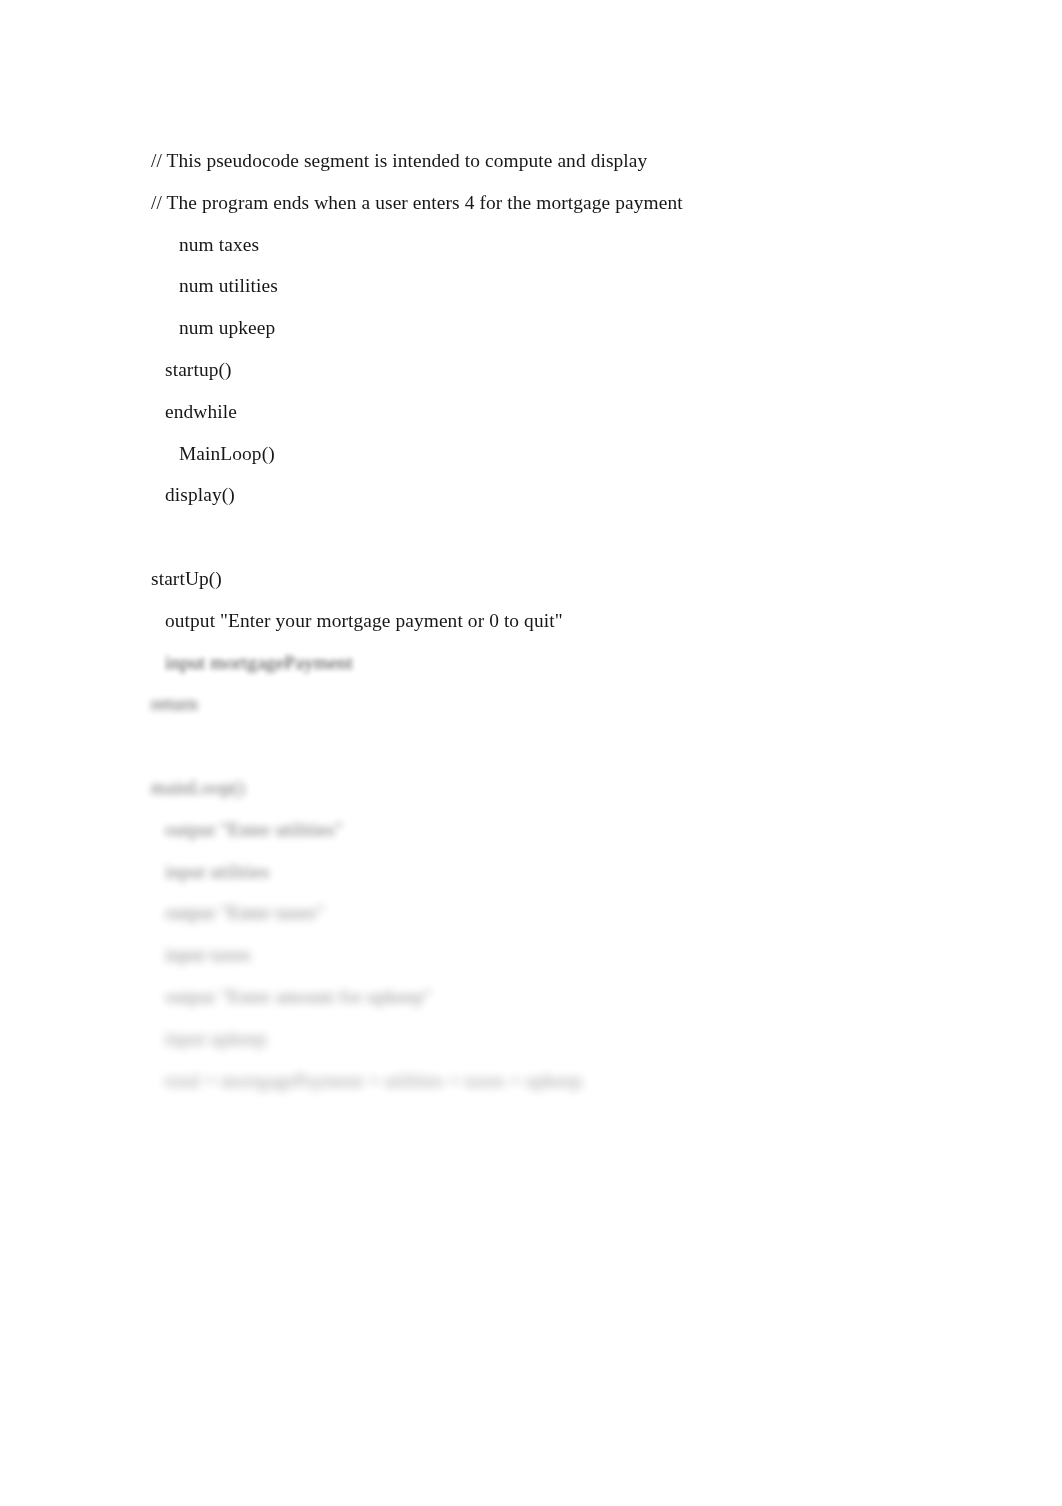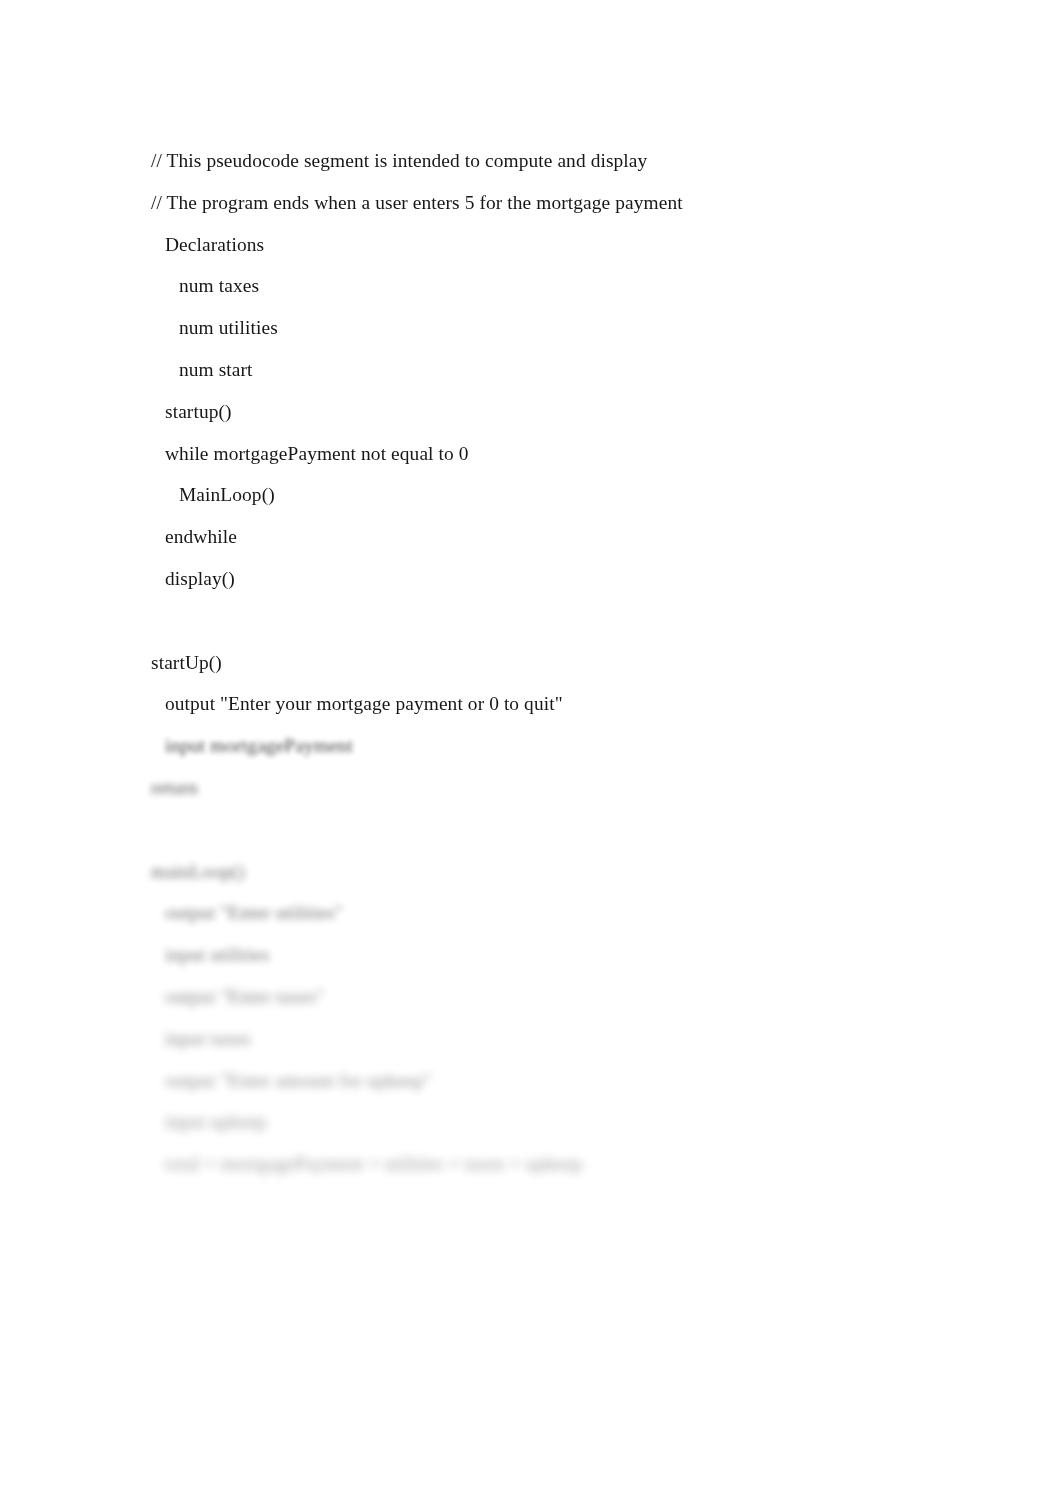--- a/index.html
+++ b/index.html
@@ -52,29 +52,27 @@
   .b9  { filter: blur(4.5px); opacity: 0.49; }
   .b10 { filter: blur(4.7px); opacity: 0.46; }
   .b11 { filter: blur(4.9px); opacity: 0.44; }
 </style>
 </head>
 <body>
 
 <div id="page">
   <div id="doc-body">
       <div class="line ind-0 b0">// This pseudocode segment is intended to compute and display</div>
-      <div class="line ind-0 b0">// The program ends when a user enters 5 for the mortgage payment</div>
-      <div class="line ind-1 b0">Declarations</div>
+      <div class="line ind-0 b0">// The program ends when a user enters 4 for the mortgage payment</div>
       <div class="line ind-2 b0">num taxes</div>
       <div class="line ind-2 b0">num utilities</div>
-      <div class="line ind-2 b0">num start</div>
+      <div class="line ind-2 b0">num upkeep</div>
       <div class="line ind-1 b0">startup()</div>
-      <div class="line ind-1 b0">while mortgagePayment not equal to 0</div>
+      <div class="line ind-1 b0">endwhile</div>
       <div class="line ind-2 b0">MainLoop()</div>
-      <div class="line ind-1 b0">endwhile</div>
       <div class="line ind-1 b0">display()</div>
       <div class="line ind-0 b0"> </div>
       <div class="line ind-0 b0">startUp()</div>
       <div class="line ind-1 b0">output "Enter your mortgage payment or 0 to quit"</div>
       <div class="line ind-1 b1">input mortgagePayment</div>
       <div class="line ind-0 b2">return</div>
       <div class="line ind-0 b3"> </div>
       <div class="line ind-0 b4">mainLoop()</div>
       <div class="line ind-1 b5">output "Enter utilities"</div>
       <div class="line ind-1 b6">input utilities</div>

